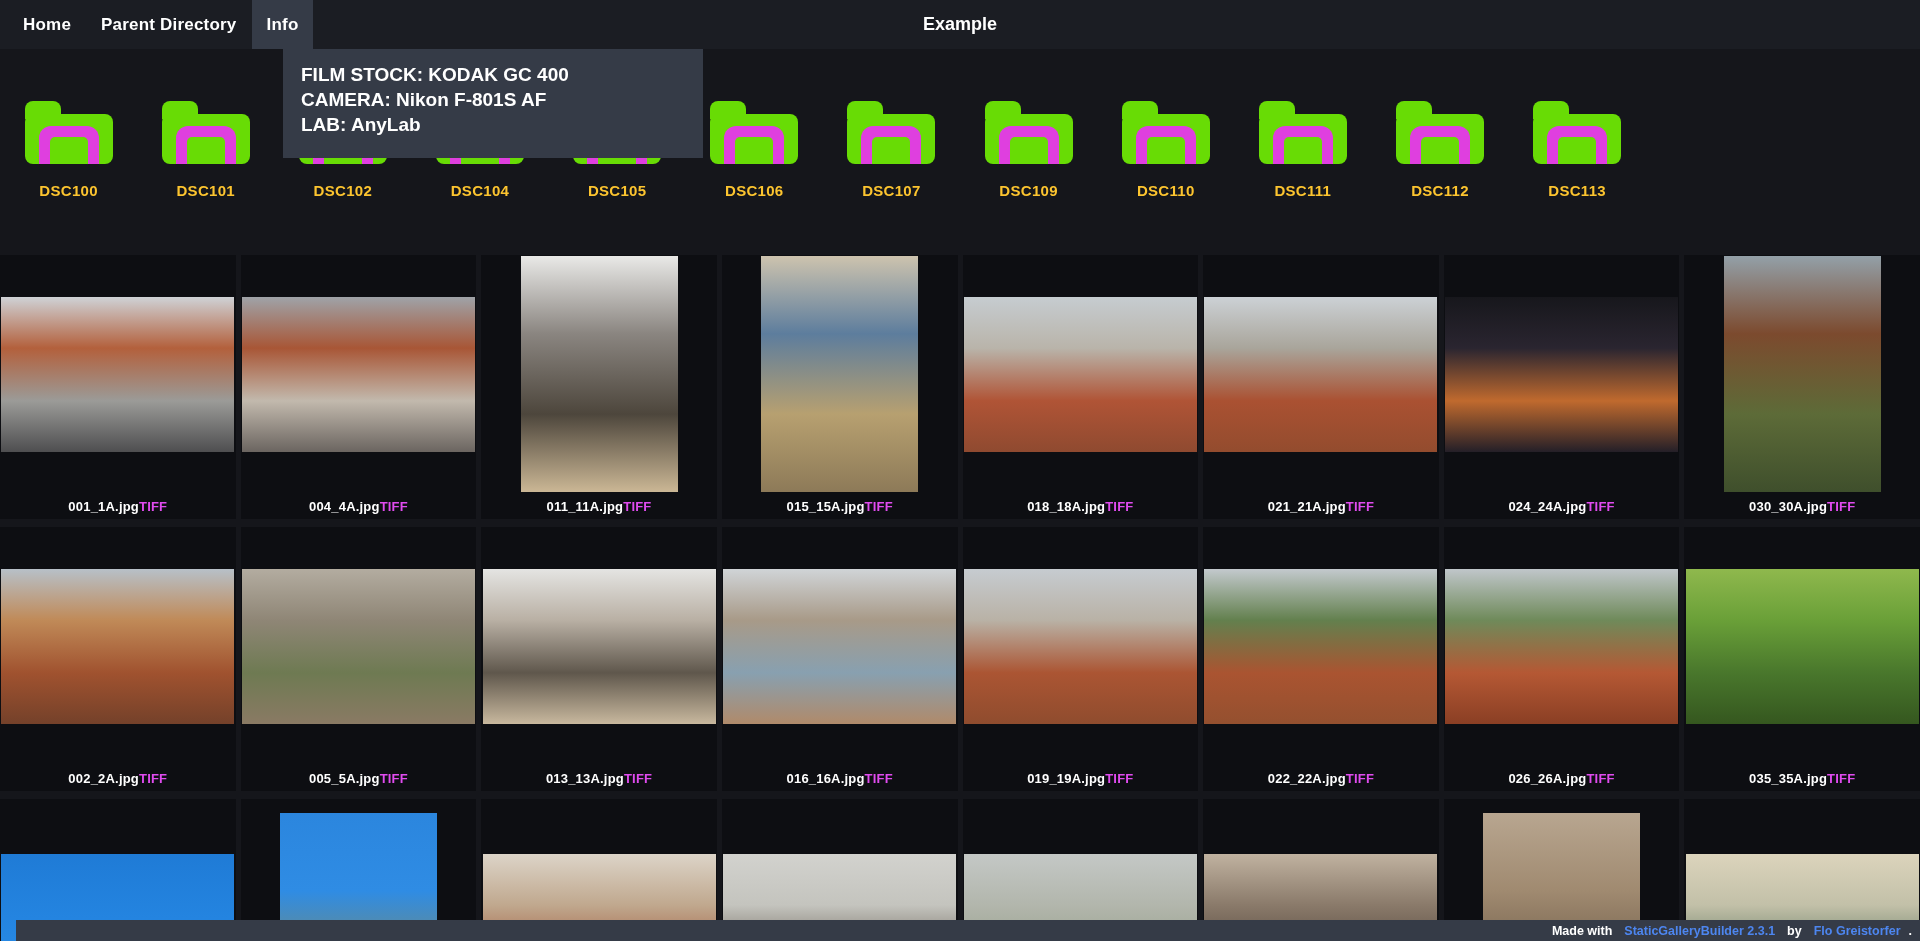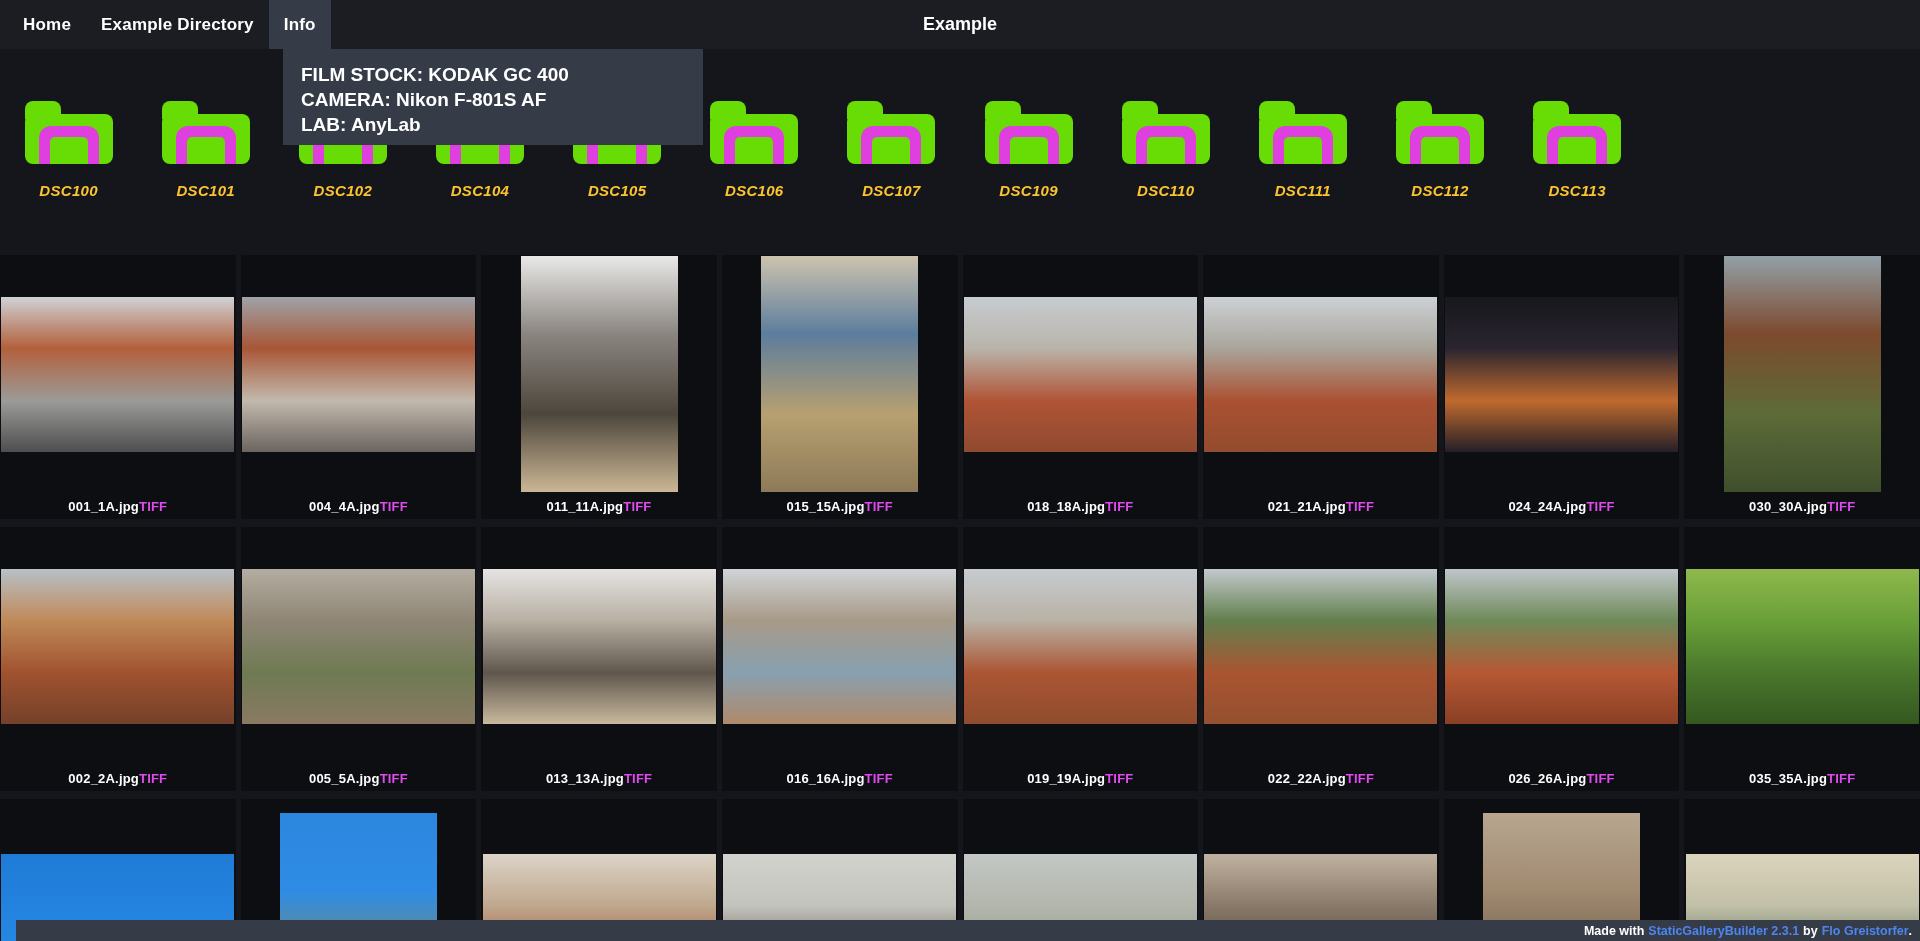--- a/index.html
+++ b/index.html
@@ -26,29 +26,28 @@
   }
   .nav-item.active{background:var(--panel-bg)}
   .nav-title{
     position:absolute;left:0;right:0;top:0;height:49px;
     display:flex;align-items:center;justify-content:center;
     font-size:18px;font-weight:700;pointer-events:none;
   }
   
   .info-panel{
     position:absolute;left:283px;top:49px;z-index:19;
-    background:var(--panel-bg);padding:13px 18px 8px 18px;
+    background:var(--panel-bg);padding:13px 18px 21px 18px;
     font-size:19px;font-weight:600;line-height:1.32;color:#fff;
     min-width:420px;white-space:nowrap;
   }
   
   .folders{
     height:206px;display:grid;grid-template-columns:repeat(14,1fr);
     padding-top:52px;
-    font-style:italic;
   }
   .folder{display:flex;flex-direction:column;align-items:center;cursor:pointer}
   .folder-icon{
     position:relative;width:88px;height:50px;margin-top:13px;
     background:var(--green);border-radius:8px;
   }
   .folder-icon::before{
     content:"";position:absolute;top:-13px;left:0;width:36px;height:18px;
     background:var(--green);border-radius:8px 8px 0 0;
   }
@@ -80,36 +79,36 @@
   .cell-label{
     height:26px;display:flex;align-items:center;justify-content:center;
     font-size:13px;font-weight:800;letter-spacing:.2px;
   }
   .cell-label .fname{color:#fff}
   .cell-label .badge{color:var(--badge)}
   
   .footer{
     position:absolute;left:16px;right:0;bottom:0;height:21px;z-index:30;
     background:var(--panel-bg);display:flex;align-items:center;justify-content:flex-end;
-    padding-right:8px;font-size:12.5px;font-weight:700;color:#fff;gap:4px;
+    padding-right:8px;font-size:12.5px;font-weight:700;color:#fff;gap:12px;
   }
   .footer a{color:var(--link);text-decoration:none;cursor:pointer;font-weight:700}
 </style>
 </head>
 <body>
 
 <div class="nav">
   <div class="nav-title">Example</div>
   <div style="display:flex">
   <div class="nav-item">
         <span>Home</span>
       </div>
 
   <div class="nav-item">
-        <span>Example Directory</span>
+        <span>Parent Directory</span>
       </div>
 
   <div class="nav-item active">
         <span>Info</span>
       </div>
 </div>
 </div>
 
 <div class="info-panel">
   <div>FILM STOCK: KODAK GC 400</div>

